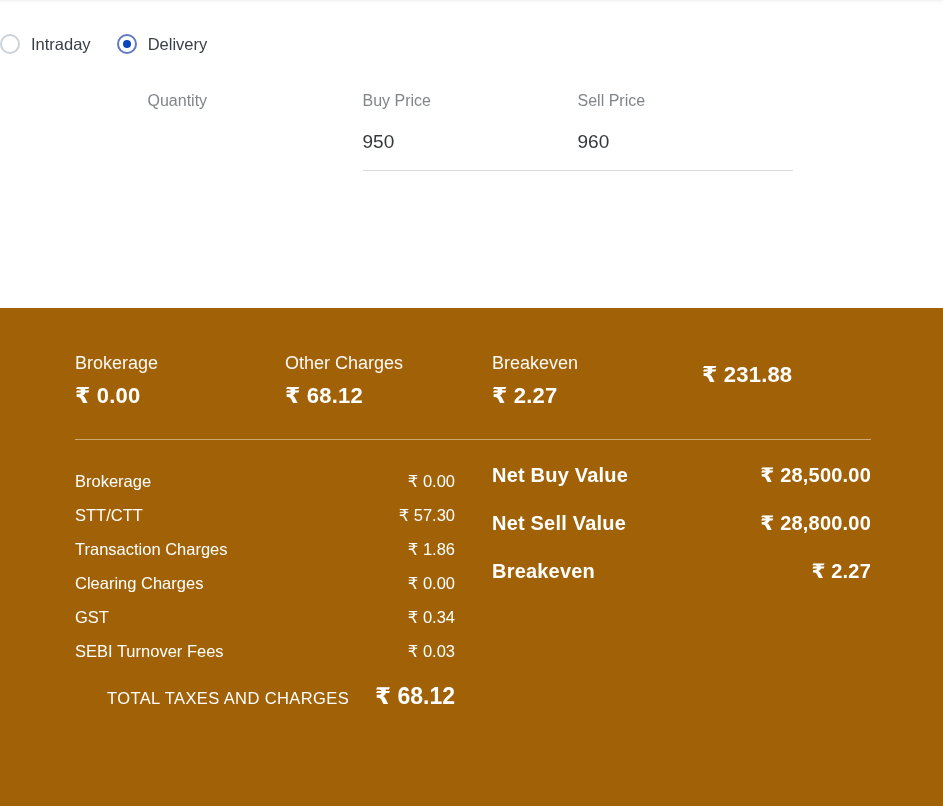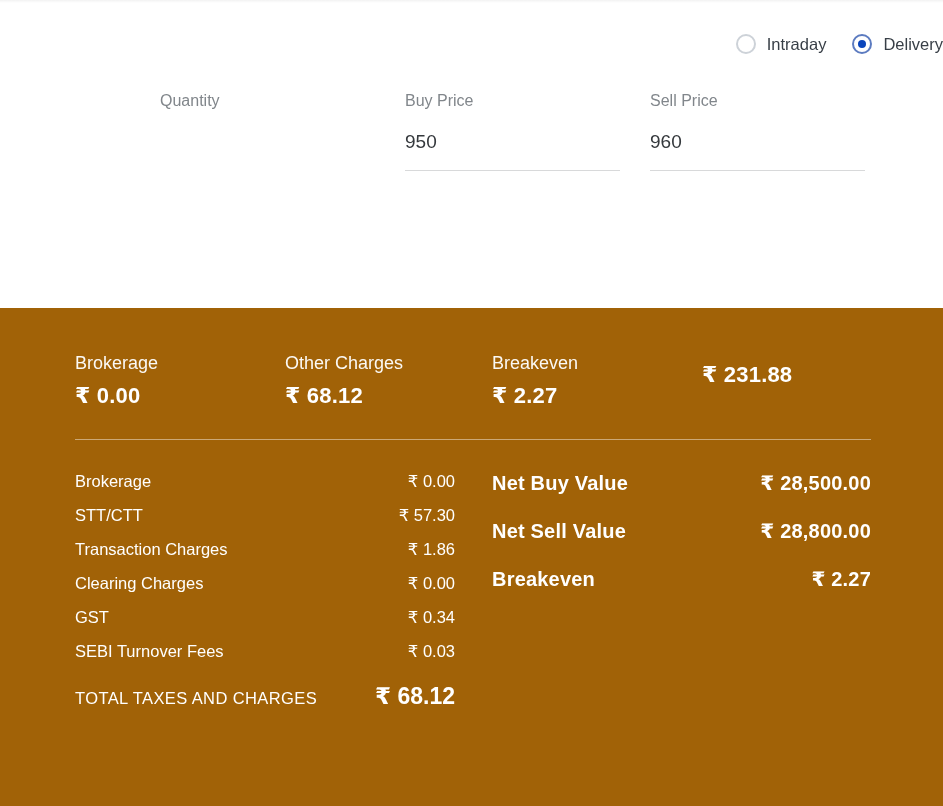--- a/index.html
+++ b/index.html
@@ -13,21 +13,21 @@
   
   .top {
     height:308px;
     background:#fff;
     background-image:linear-gradient(to bottom, rgba(0,0,0,0.05) 0, rgba(0,0,0,0) 3px);
   }
 
   .radio-row {
     padding-top:34px;
     display:flex;
-    justify-content:flex-end;
+    justify-content:flex-start;
     align-items:center;
     gap:26px;
   }
   .radio-option {
     display:flex; align-items:center; gap:11px;
     cursor:pointer;
   }
   .radio-circle {
     width:20px; height:20px; border-radius:50%;
     border:2px solid #cdd2d8;
@@ -59,22 +59,21 @@
     border:none; outline:none; background:transparent;
     font-family:inherit;
     font-size:19px; color:#43474c;
     margin-left:12px; width:100%;
     letter-spacing:0.3px;
   }
 
   .fields-row {
     margin:38px 78px 0 75px;
     display:flex;
-    justify-content:flex-end;
-    gap:30px;
+    justify-content:center;
   }
   .field { width:215px; }
   .field-label { font-size:16px; color:#81868b; }
   .field-input {
     display:block;
     border:none; border-bottom:1px solid #d8d9da;
     outline:none; background:transparent;
     font-family:inherit;
     margin-top:21px;
     font-size:19px; color:#35393d;
@@ -109,31 +108,31 @@
     grid-template-columns:380px 1fr;
     column-gap:37px;
   }
 
   .charge-row {
     display:flex; justify-content:space-between; align-items:baseline;
     margin-top:15px;
     font-size:16.5px;
   }
   .charges .charge-row:first-child { margin-top:32px; }
-  .charge-row.total { margin-top:22px; }
+  .charge-row.total { margin-top:22px;margin-left:32px; }
   .charge-row.total .c-label { letter-spacing:0.4px; }
   .charge-row.total .c-value { font-size:23px; font-weight:700; }
 
   .net-row {
     display:flex; justify-content:space-between; align-items:baseline;
     margin-top:24px;
     font-size:20px; font-weight:600;
     letter-spacing:0.2px;
   }
-  .nets .net-row:first-child { margin-top:31px; }
+  .nets .net-row:first-child { margin-top:23px; }
 </style>
 </head>
 <body>
 
 <div class="top">
 
   <div class="radio-row">
     <div class="radio-option">
       <span class="radio-circle"></span>
       <span class="radio-label">Intraday</span>

